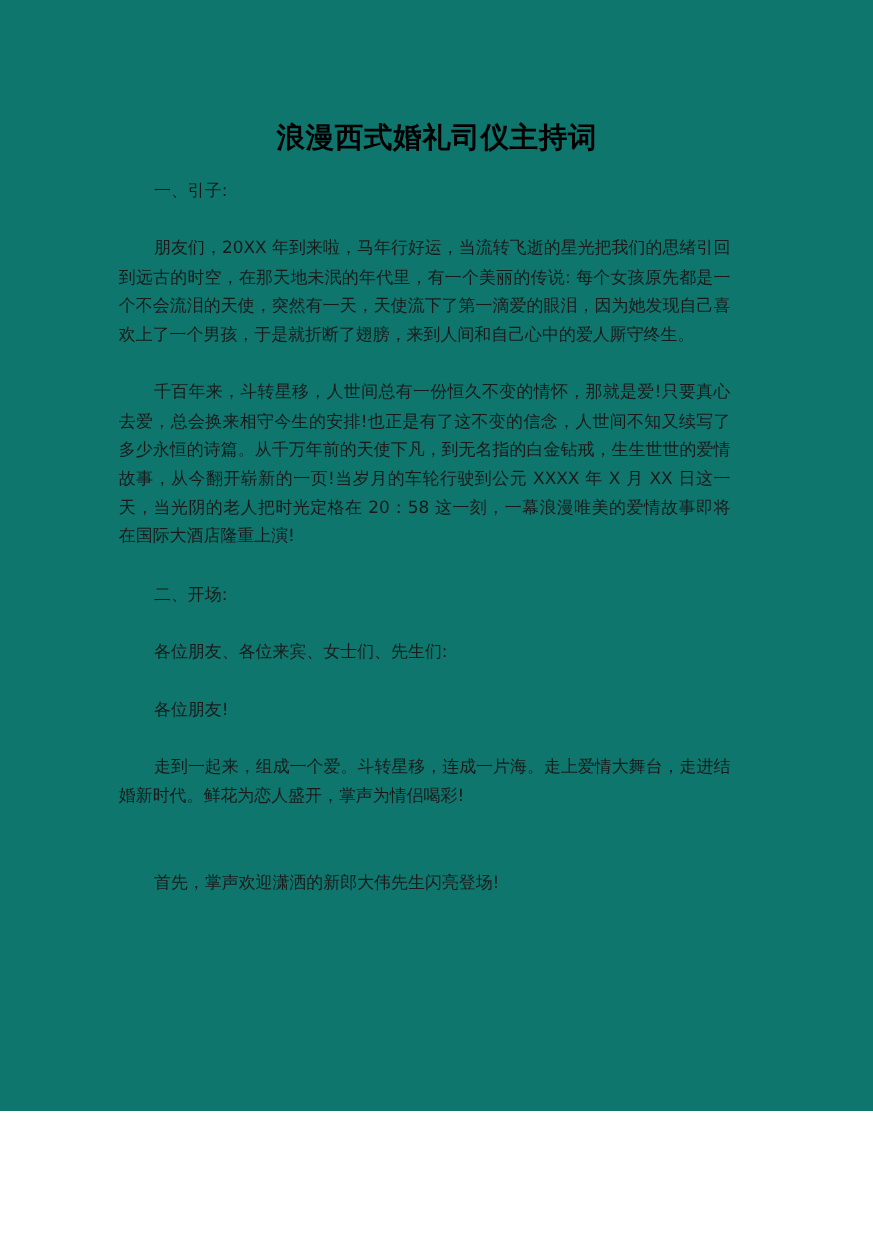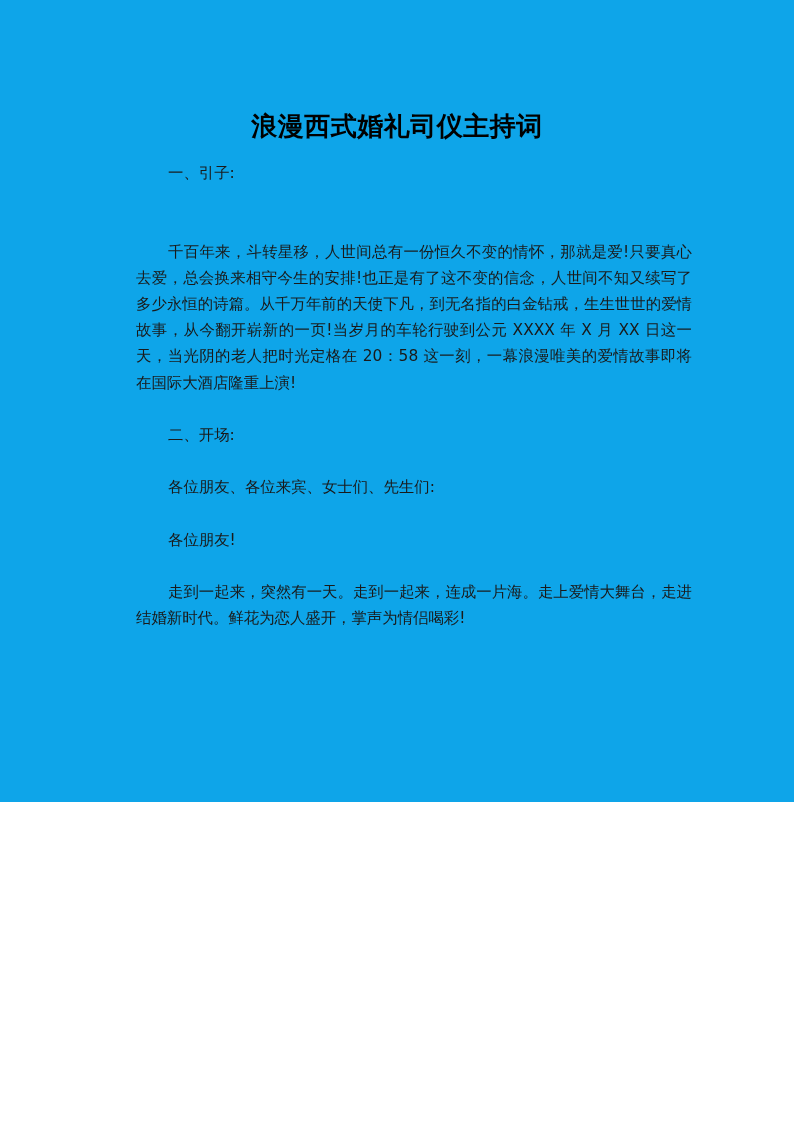--- a/index.html
+++ b/index.html
@@ -12,38 +12,38 @@
       height: 1123px;
       position: relative;
       overflow: hidden;
       font-family: "DejaVu Sans", "Liberation Sans", sans-serif;
       color: #1a1a1a;
     }
     .page {
       position: absolute;
       left: 0; top: 0;
       width: 794px;
-      height: 802px;
-      background: #0ea5e9;
+      height: 1010px;
+      background: #0f766e;
     }
     .title {
       position: absolute;
       left: 0;
       top: 108px;
       width: 794px;
       text-align: center;
       font-size: 26px;
       font-weight: bold;
       line-height: 36px;
       color: #000;
       letter-spacing: 0.5px;
     }
     .content {
       position: absolute;
-      left: 136px;
+      left: 108px;
       top: 160px;
       width: 556px;
     }
     .para {
       font-size: 15.4px;
       line-height: 26.2px;
       margin: 0;
       text-align: justify;
       text-justify: inter-character;
       word-break: break-all;
@@ -58,27 +58,29 @@
   </style>
 </head>
 <body>
 
 <div class="page">
   <div class="title">浪漫西式婚礼司仪主持词</div>
 
   <div class="content">
     <p class="para indent">一、引子:</p>
     <div class="gap"></div>
+    <p class="para indent">朋友们，20XX 年到来啦，马年行好运，当流转飞逝的星光把我们的思绪引回到远古的时空，在那天地未泯的年代里，有一个美丽的传说: 每个女孩原先都是一个不会流泪的天使，突然有一天，天使流下了第一滴爱的眼泪，因为她发现自己喜欢上了一个男孩，于是就折断了翅膀，来到人间和自己心中的爱人厮守终生。</p>
     <div class="gap"></div>
     <p class="para indent">千百年来，斗转星移，人世间总有一份恒久不变的情怀，那就是爱!只要真心去爱，总会换来相守今生的安排!也正是有了这不变的信念，人世间不知又续写了多少永恒的诗篇。从千万年前的天使下凡，到无名指的白金钻戒，生生世世的爱情故事，从今翻开崭新的一页!当岁月的车轮行驶到公元 XXXX 年 X 月 XX 日这一天，当光阴的老人把时光定格在 20：58 这一刻，一幕浪漫唯美的爱情故事即将在国际大酒店隆重上演!</p>
     <div class="gap"></div>
 
     <p class="para indent">二、开场:</p>
     <div class="gap"></div>
     <p class="para indent">各位朋友、各位来宾、女士们、先生们:</p>
     <div class="gap"></div>
     <p class="para indent">各位朋友!</p>
     <div class="gap"></div>
-    <p class="para indent">走到一起来，突然有一天。走到一起来，连成一片海。走上爱情大舞台，走进结婚新时代。鲜花为恋人盛开，掌声为情侣喝彩!</p>
+    <p class="para indent">走到一起来，组成一个爱。斗转星移，连成一片海。走上爱情大舞台，走进结婚新时代。鲜花为恋人盛开，掌声为情侣喝彩!</p>
     <div class="gap"></div>
     <div class="gap"></div>
+    <p class="para indent">首先，掌声欢迎潇洒的新郎大伟先生闪亮登场!</p>
   </div>
 </div>
 
 </body></html>

